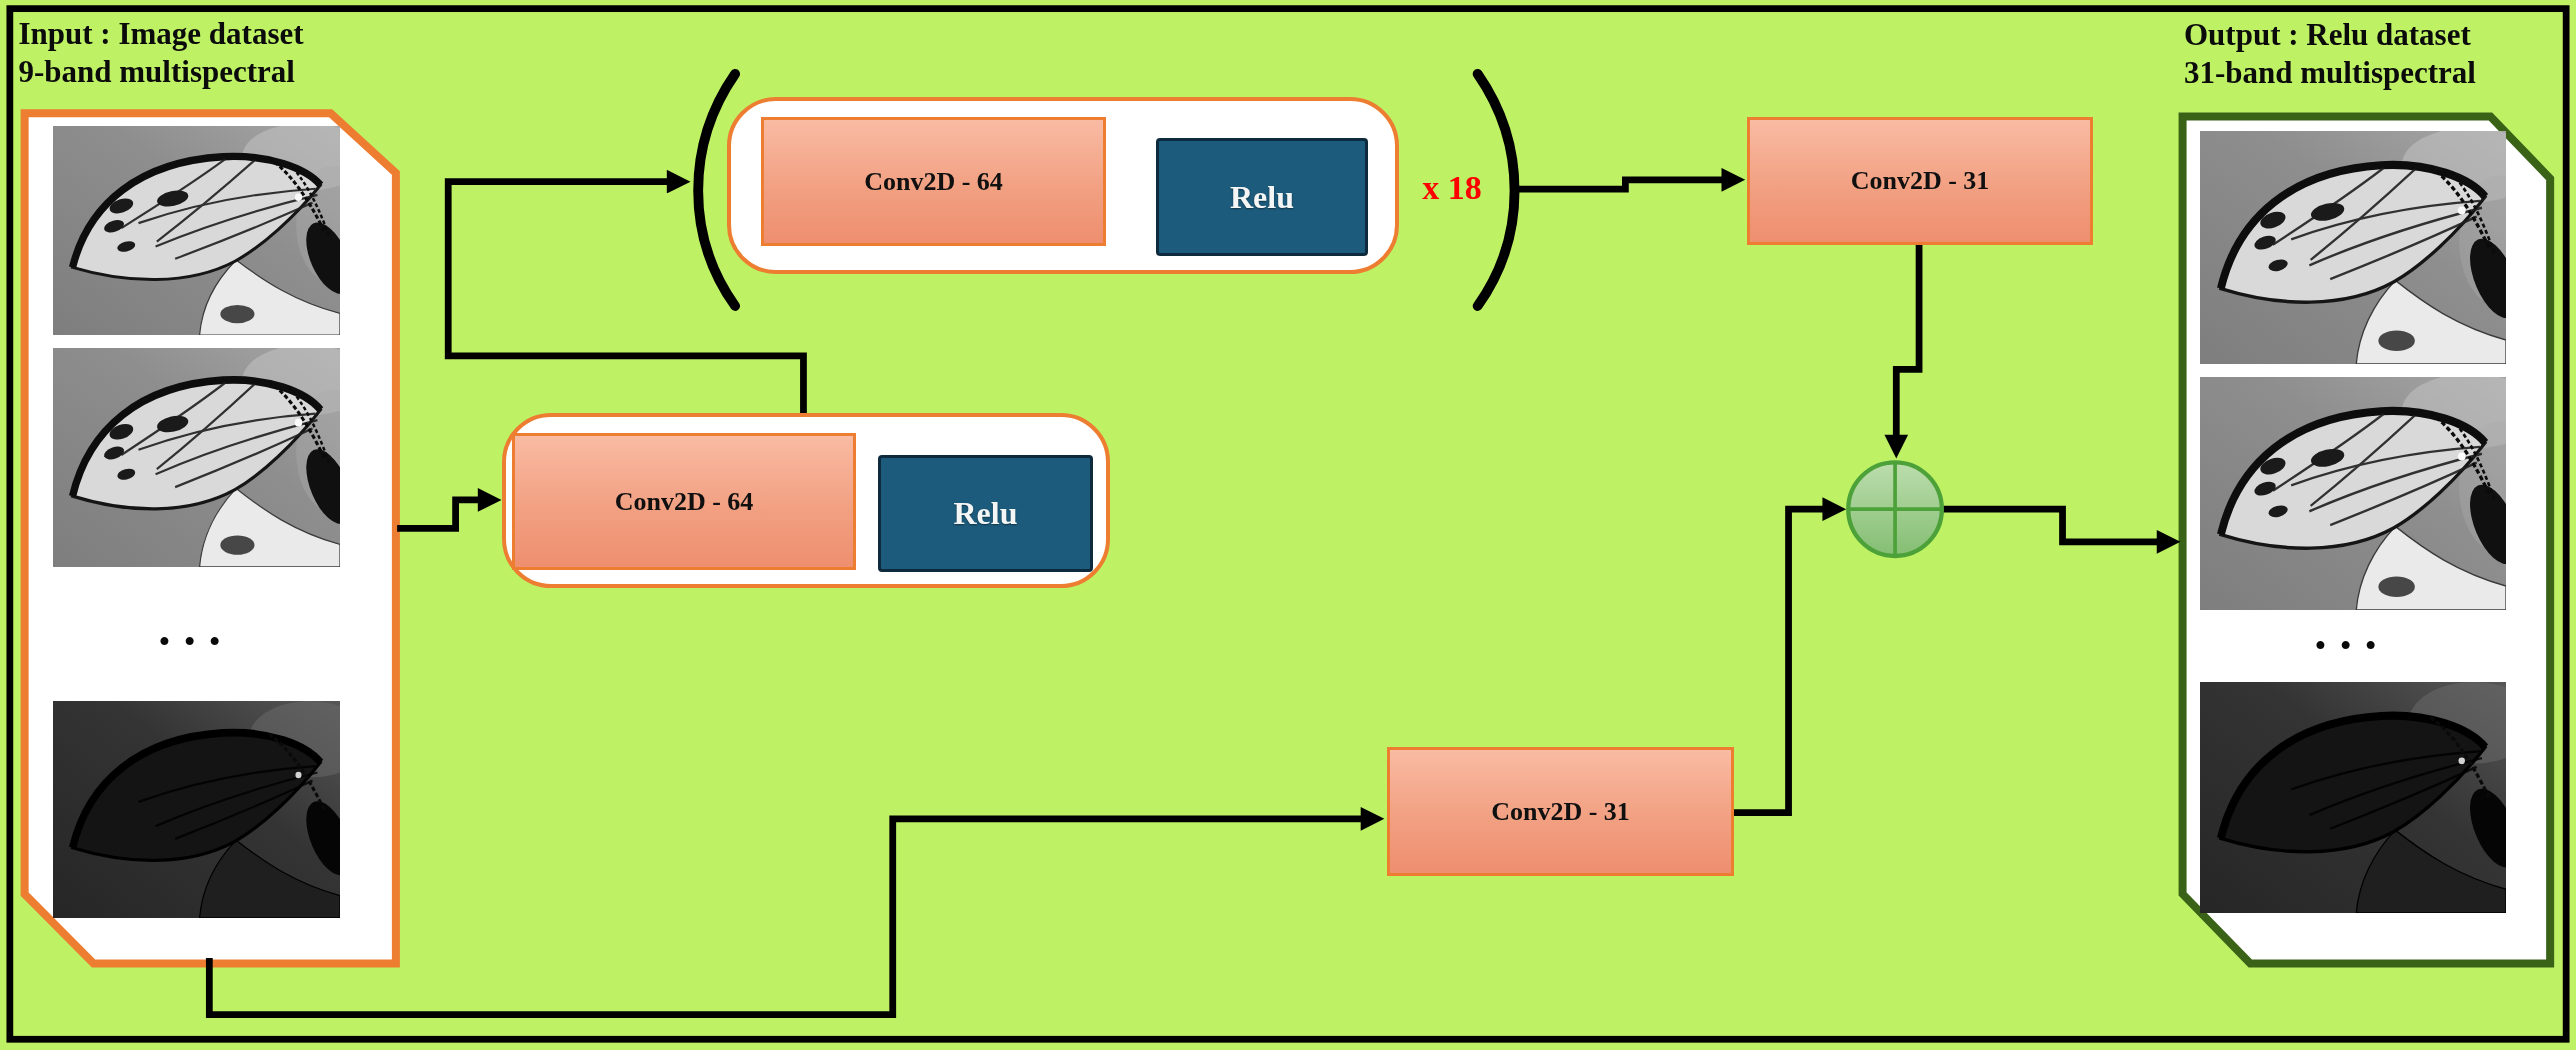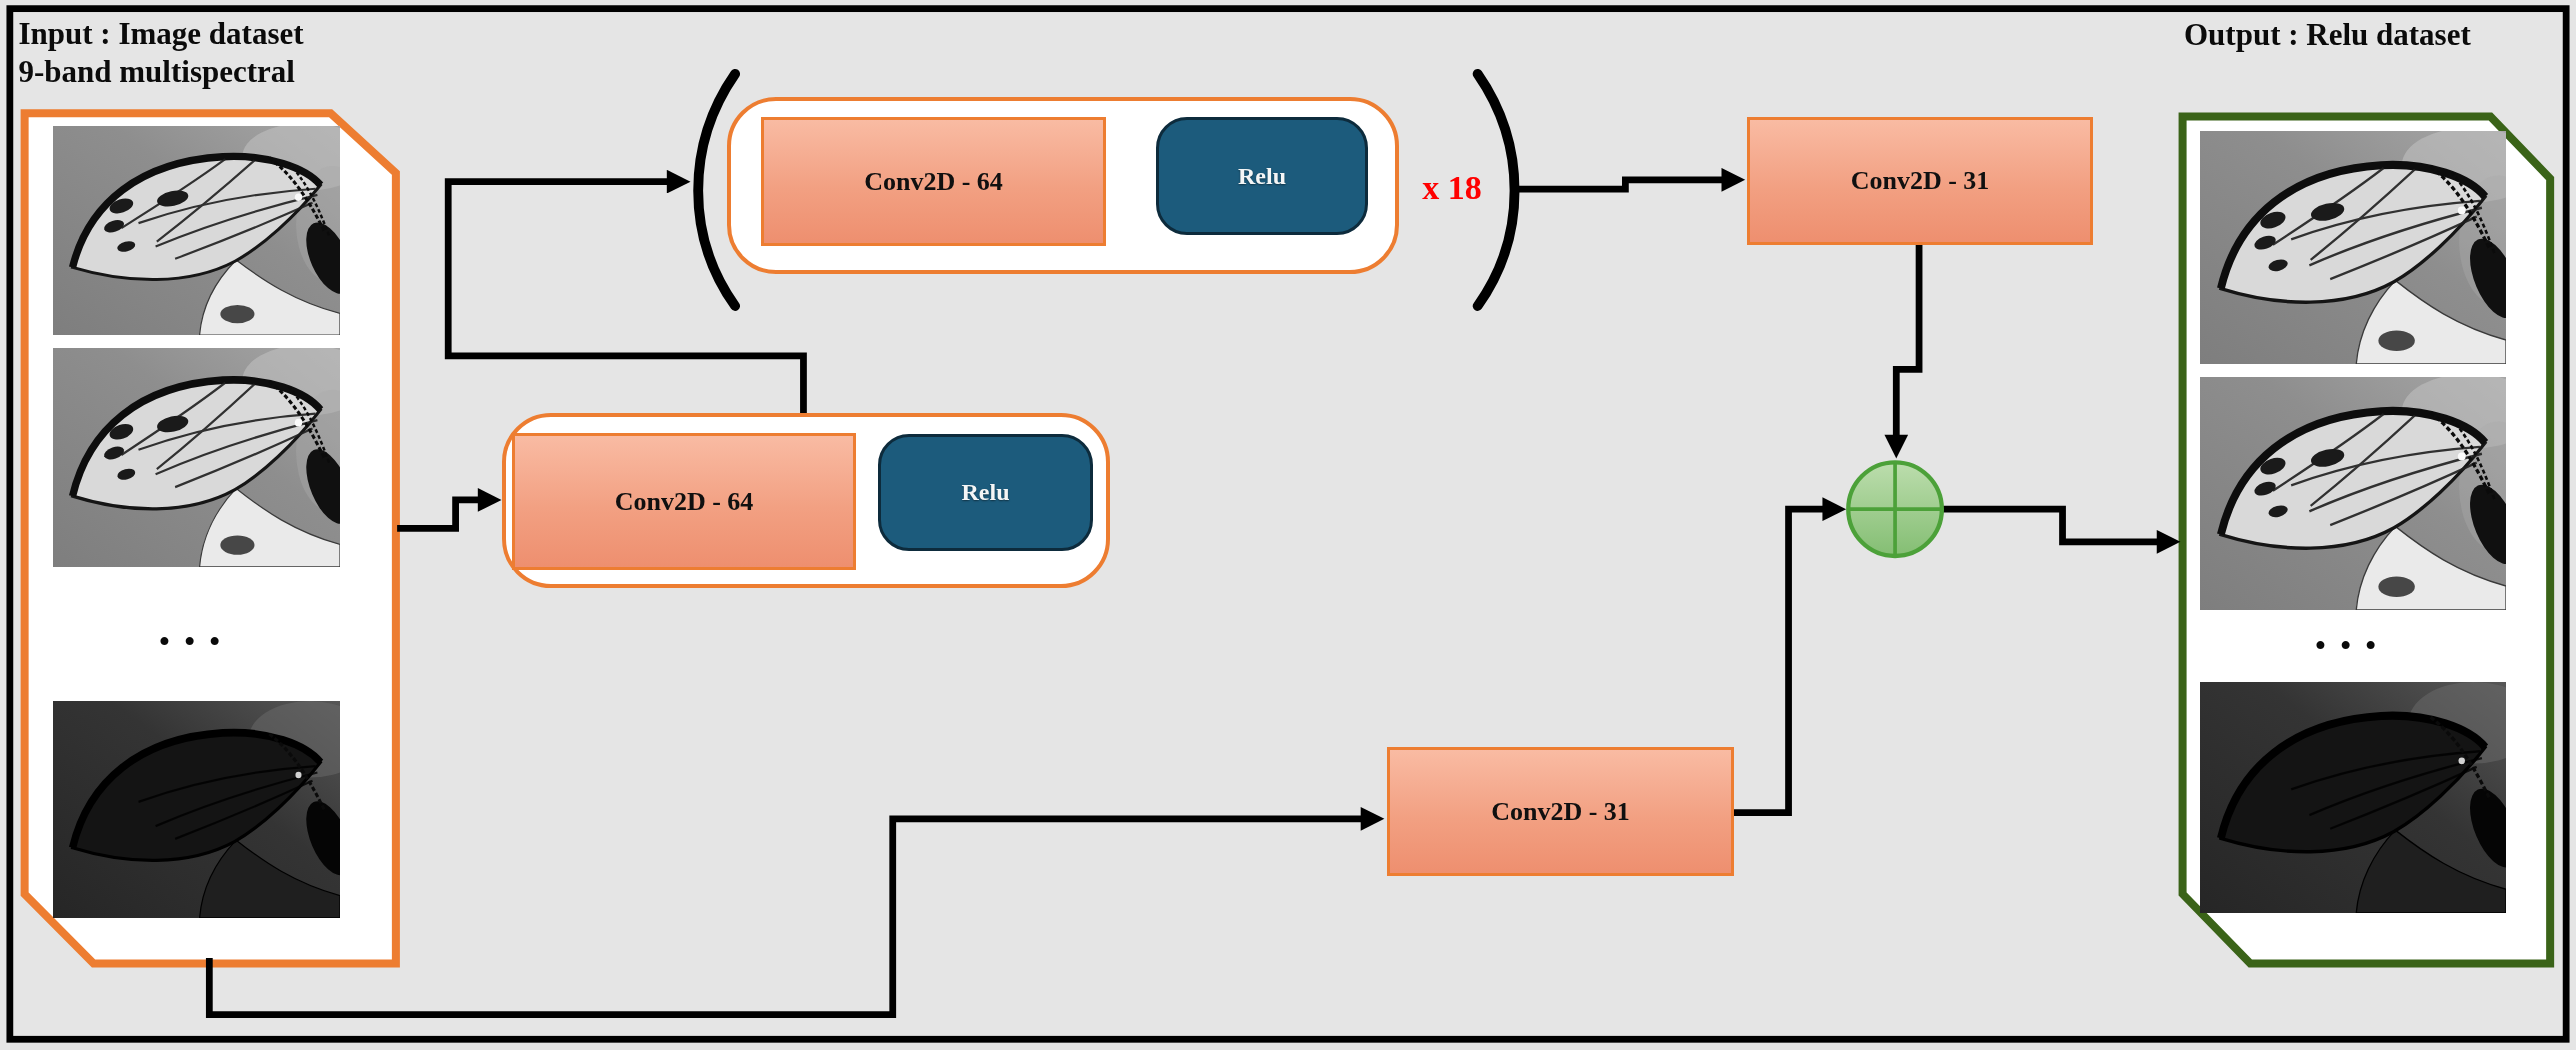--- a/index.html
+++ b/index.html
@@ -1,35 +1,36 @@
 <!DOCTYPE html>
 <html style="font-size:9.9px"><head>
 <meta charset="utf-8">
 <style>
   html,body{margin:0;padding:0;background:#ffffff;}
   #stage{
-    position:relative;width:2576px;height:1051px;background:#e5e5e5;overflow:hidden;
+    position:relative;width:2576px;height:1051px;background:#bef264;overflow:hidden;
     font-family:"Liberation Serif","DejaVu Serif",serif;
   }
   #wires{position:absolute;left:0;top:0;width:2576px;height:1051px;}
   .abs{position:absolute;}
   .panel-title{
     font-weight:bold;color:#0b0b0b;font-size:31px;line-height:38px;white-space:nowrap;
   }
   .conv-box{
     background:linear-gradient(180deg,#F9BBA3 0%,#F2A082 55%,#EE8F6F 100%);
     border:3.1px solid #ED7D31;
     display:flex;align-items:center;justify-content:center;
     font-weight:bold;font-size:26px;color:#101010;box-sizing:border-box;
   }
   .relu-box{
-    background:#1C5B7C;border:3.7px solid #0D2B3C;border-radius:31px;
+    background:#1C5B7C;border:3.7px solid #0D2B3C;border-radius:4px;
     display:flex;align-items:center;justify-content:center;
-    font-weight:bold;font-size:24px;color:#f4f6f6;box-sizing:border-box;
+    font-weight:bold;font-size:32px;color:#f4f6f6;box-sizing:border-box;
     text-shadow:0 1.2px 1.8px rgba(0,0,0,.45);
+    margin-top:21px;
   }
   .group-box{
     background:#ffffff;border:4.3px solid #ED7D31;border-radius:49px;box-sizing:border-box;
   }
   .repeat-label{
     color:#FF0000;font-weight:bold;font-size:34px;display:flex;align-items:center;justify-content:center;
   }
   .ellipsis{
     color:#0a0a0a;font-weight:bold;font-size:29.6px;letter-spacing:14.8px;
     display:flex;align-items:center;justify-content:center;white-space:nowrap;
@@ -135,20 +136,21 @@
       <line x1="3004" y1="827" x2="3152" y2="827" stroke="#4CA139" stroke-width="6"></line>
     </g>
   </svg>
 
   <div class="abs panel-title" style="left:18.5px;top:14.8px;">
     <div>Input : Image dataset</div>
     <div>9-band multispectral</div>
   </div>
   <div class="abs panel-title" style="left:2184px;top:16px;">
     <div>Output : Relu dataset</div>
+    <div>31-band multispectral</div>
   </div>
 
   <div class="abs bfly" style="left:53px;top:126px;width:287px;height:209px;">
     <svg viewBox="0 0 470 340" preserveAspectRatio="none">
         <use href="#bf-bright"></use>
       </svg>
   </div>
   <div class="abs bfly" style="left:53px;top:348px;width:287px;height:219px;">
     <svg viewBox="0 0 470 340" preserveAspectRatio="none">
         <use href="#bf-bright"></use>

